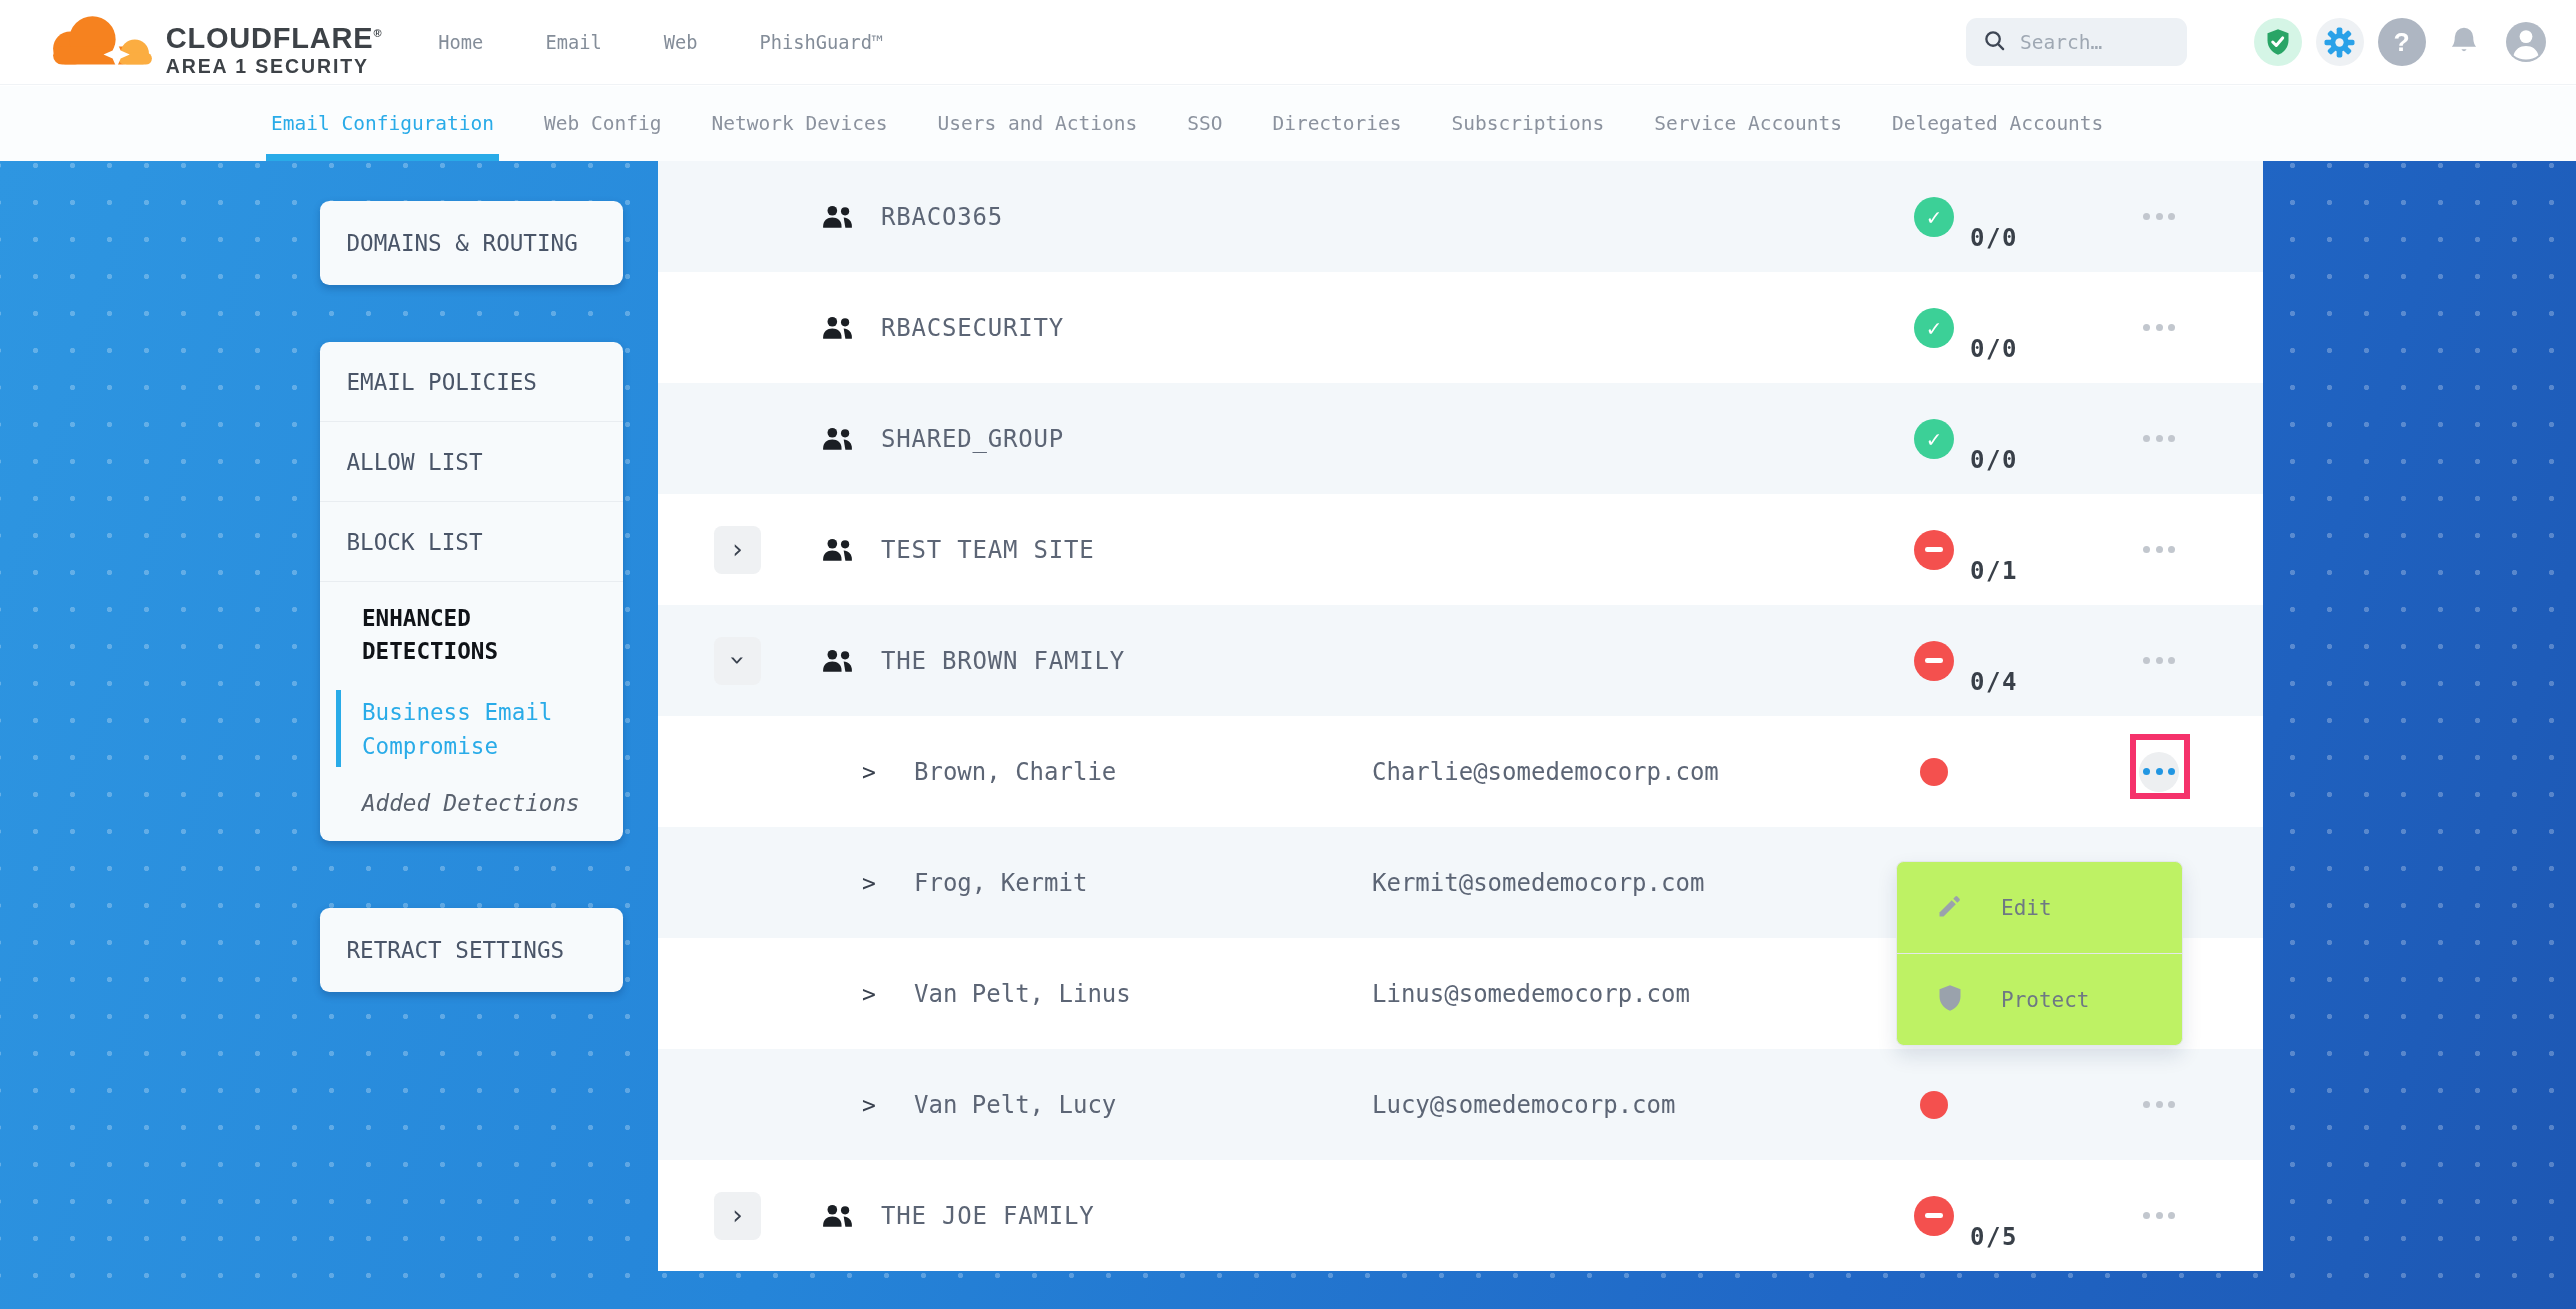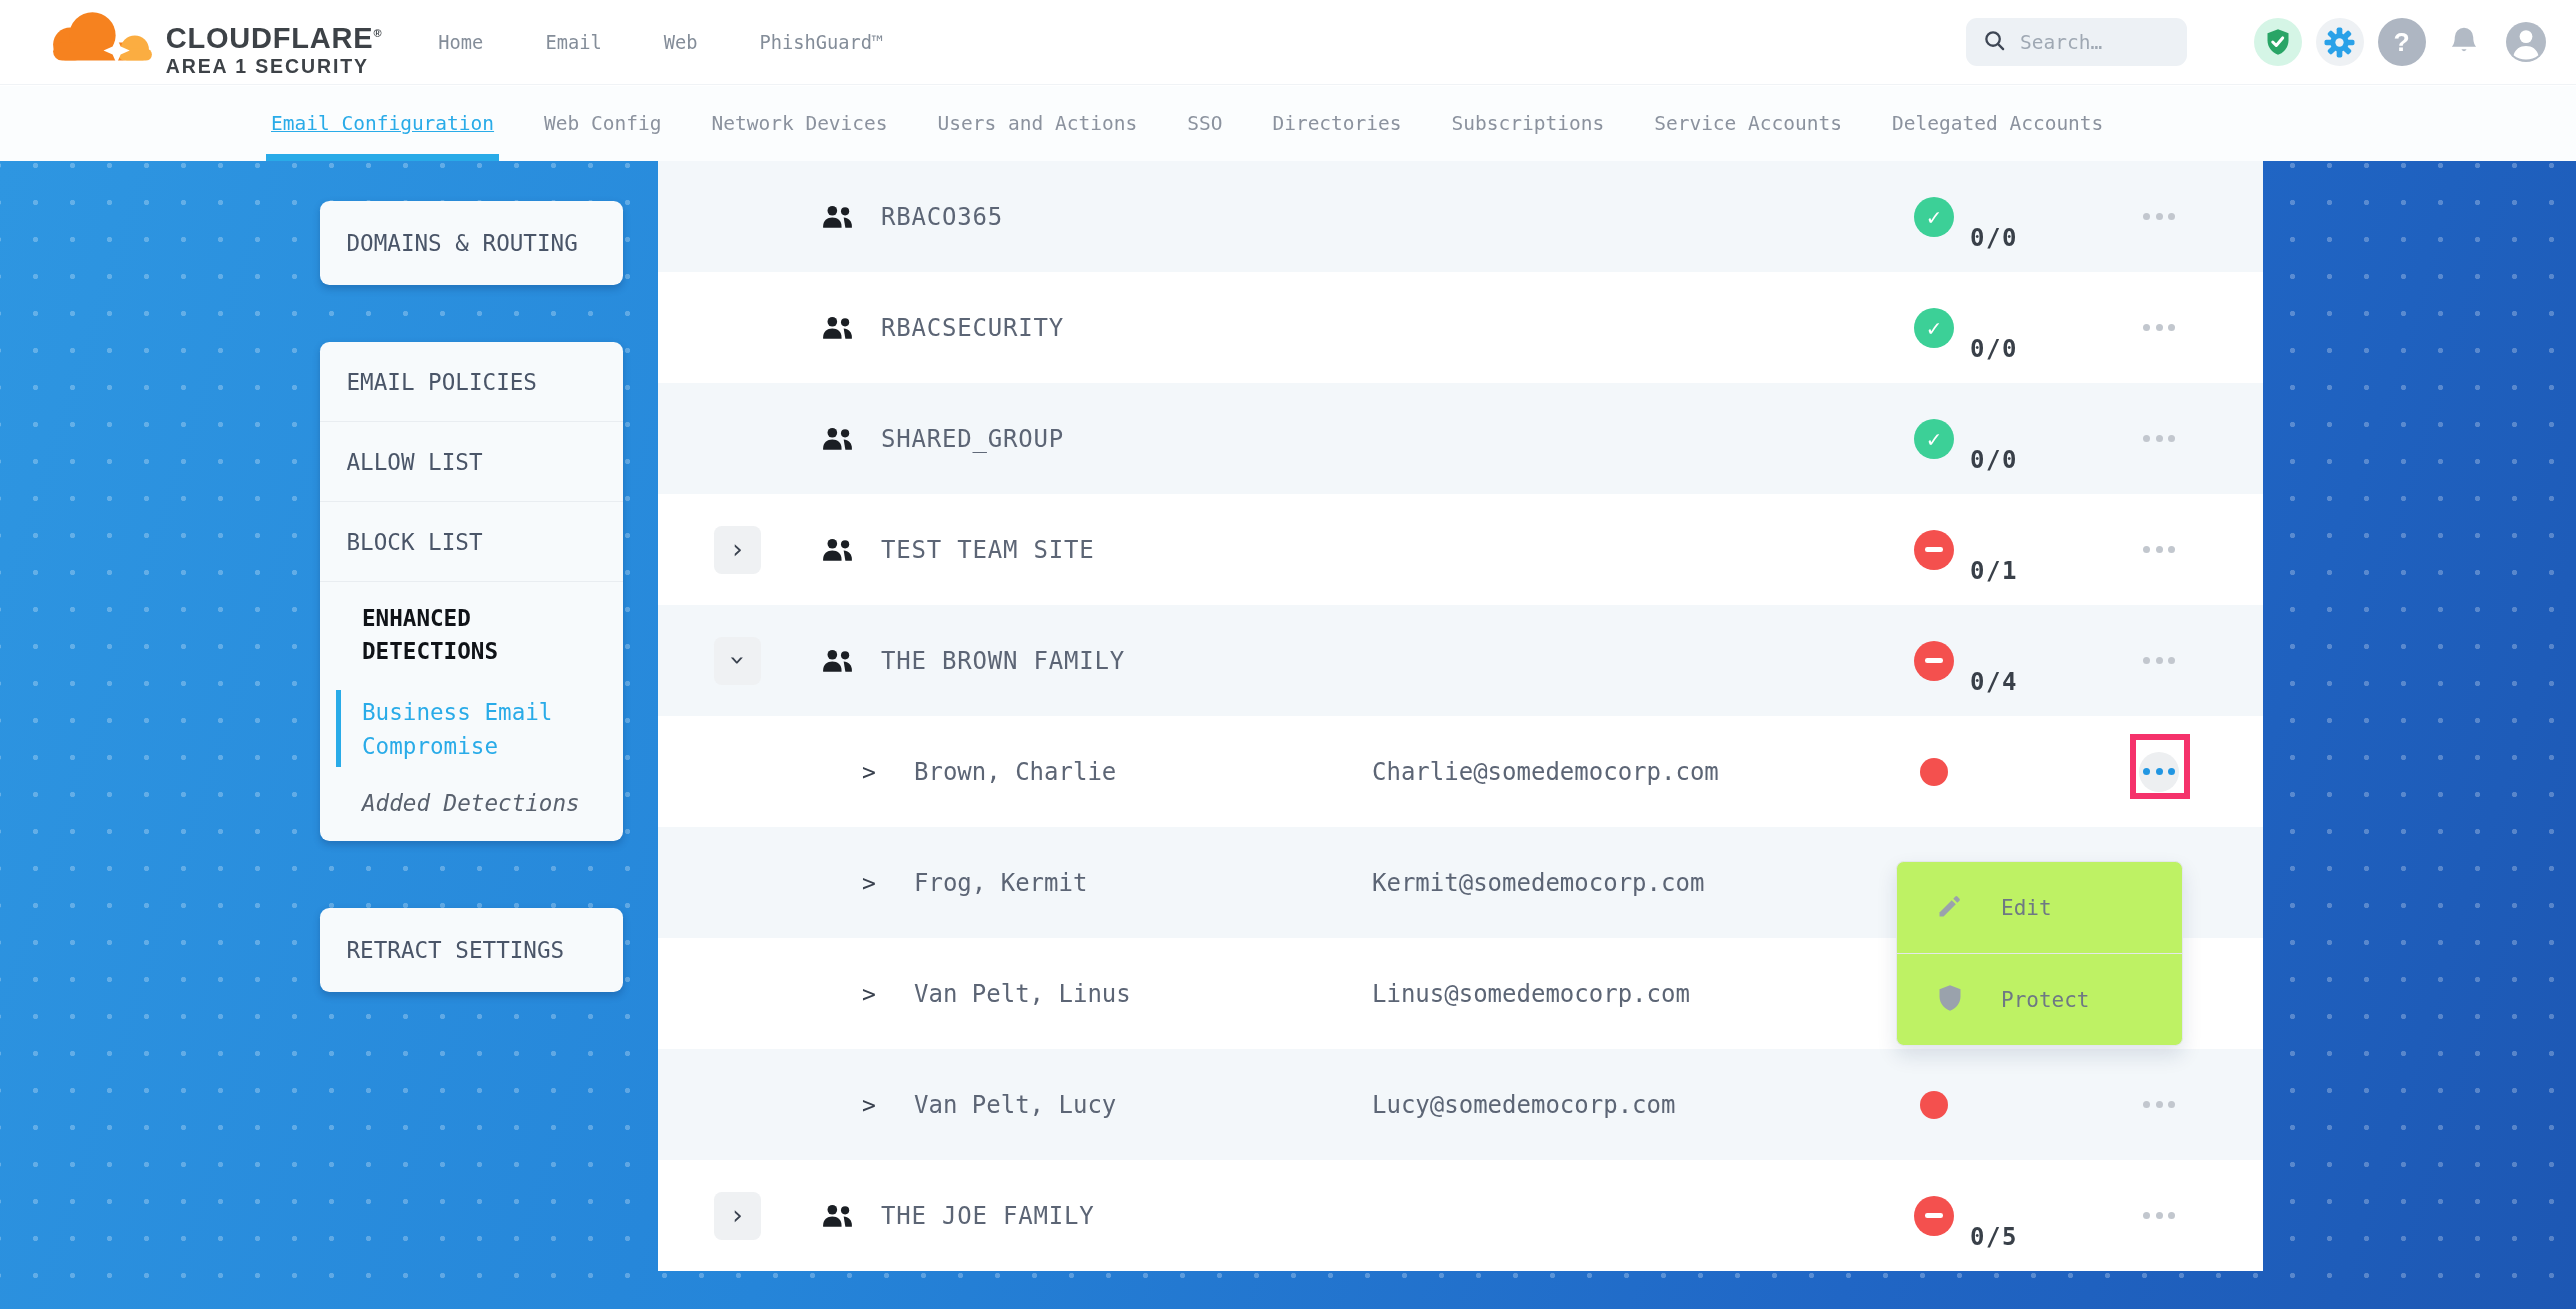--- a/index.html
+++ b/index.html
@@ -6,21 +6,21 @@
   body{
     width:2576px;height:1309px;overflow:hidden;position:relative;
     font-family:"DejaVu Sans Mono",monospace;
     background:#fff;
   }
   
   .header{
     position:absolute;left:0;top:0;width:2576px;height:84px;background:#ffffff;
     display:flex;align-items:center;z-index:30;border-bottom:1.6px solid #f0f3f6;
   }
-  .logo{display:flex;align-items:center;margin-left:40px;gap:4.7px;}
+  .logo{display:flex;align-items:flex-end;margin-left:40px;gap:4.7px;}
   .logo-text{display:flex;flex-direction:column;margin-top:14px;}
   .logo-name{font-family:"Liberation Sans",sans-serif;font-weight:bold;font-size:29px;
     letter-spacing:0.8px;color:#3d4247;line-height:30px;}
   .logo-name sup{font-size:11px;}
   .logo-sub{font-family:"Liberation Sans",sans-serif;font-weight:bold;font-size:19.5px;
     letter-spacing:1.9px;color:#3d4247;line-height:26.5px;}
   .top-nav{display:flex;gap:62px;margin-left:56px;}
   .top-nav a{color:#848d99;font-size:18.7px;text-decoration:none;}
   .hdr-right{position:absolute;right:26.5px;top:0;height:84px;display:flex;align-items:center;gap:14px;}
   .searchbox{width:187px;height:48px;background:#edf1f5;border-radius:11px;display:flex;
@@ -34,21 +34,21 @@
   .hicon.help{background:#aeb6c2;color:#ffffff;font-size:26.5px;font-weight:bold;
     font-family:"Liberation Sans",sans-serif;}
   .hicon.bell,.hicon.avatar{background:transparent;}
   
   .tabbar{
     position:absolute;left:0;top:86px;width:2576px;height:75px;background:#fbfdfe;
     display:flex;align-items:center;padding-left:271px;box-sizing:border-box;z-index:25;
   }
   .tab{font-size:19.5px;color:#8b929e;margin-right:50px;height:75px;display:flex;
     align-items:center;position:relative;cursor:pointer;}
-  .tab.active{color:#29abe8;text-decoration:underline;}
+  .tab.active{color:#29abe8;}
   .tab.active::after{content:"";position:absolute;left:-4.7px;right:-4.7px;bottom:0;height:7px;background:#29abe8;}
   
   .content{
     position:absolute;left:0;top:161px;width:2576px;height:1148px;
     background:linear-gradient(108deg,#2e96e1 0%,#2585d9 38%,#2066c5 75%,#1d57b3 100%);
   }
   .content::before{content:"";position:absolute;inset:0;
     background-image:radial-gradient(circle,rgba(255,255,255,0.26) 2.3px,transparent 3px);
     background-size:37px 37px;background-position:17px 23px;pointer-events:none;}
   

